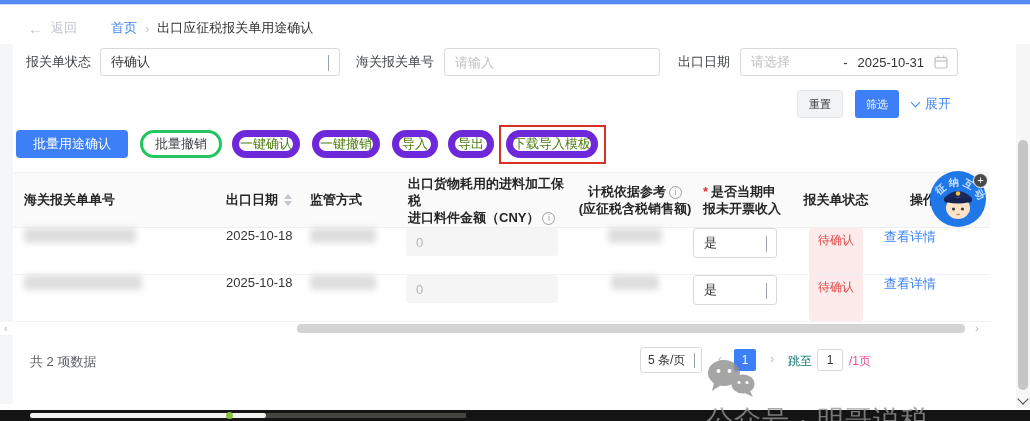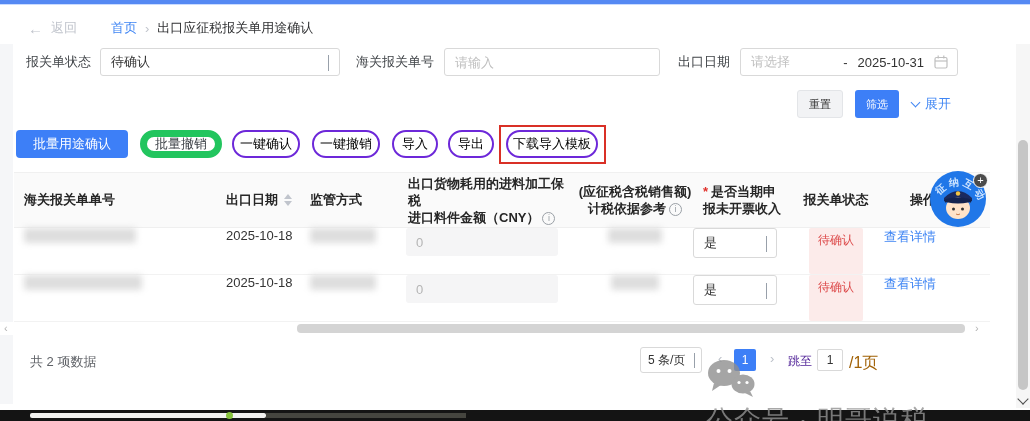--- a/index.html
+++ b/index.html
@@ -35,22 +35,22 @@
   
   .btn { position:absolute; height:28px; border-radius:3px; font-size:11px; display:flex; align-items:center; justify-content:center; cursor:pointer; }
   .btn-reset { left:797px; top:90px; width:46px; background:#f2f3f5; color:#333; border:1px solid #e3e5e8; }
   .btn-filter { left:855px; top:90px; width:44px; background:#3d7ff7; color:#fff; }
   .expand-link { position:absolute; left:912px; top:95px; display:flex; align-items:center; gap:6px; color:#4086f4; font-size:13px; cursor:pointer; }
   .expand-link .chev { border-color:#4086f4; }
 
   
   .tbtn { position:absolute; top:130px; height:28px; border-radius:14px; font-size:13px; display:flex; align-items:center; justify-content:center; cursor:pointer; background:#fff; }
   .tbtn-primary { left:16px; width:112px; background:#3d7ff7; color:#fff; border:none; border-radius:4px; }
-  .tbtn-gray { left:140px; width:82px; border:7px solid #22c55e; color:#3a3f45; }
-  .tbtn-blue { border:2px solid #6d28d9; color:#000000; }
+  .tbtn-gray { left:140px; width:82px; border:3px solid #22c55e; color:#3a3f45; }
+  .tbtn-blue { border:7px solid #6d28d9; color:#4d7c0f; }
   .t-confirm { left:232px; width:68px; }
   .t-revoke { left:312px; width:68px; }
   .t-import { left:392px; width:46px; }
   .t-export { left:448px; width:46px; }
   .t-template { left:506px; width:92px; }
   .red-annotation { position:absolute; left:499px; top:125px; width:107px; height:39px; border:2.5px solid #d93026; z-index:6; pointer-events:none; }
 
   
   .table { position:absolute; left:14px; top:172px; width:976px; font-size:13px; }
   .thead { display:flex; background:#fafafa; border-top:1px solid #f0f0f0; border-bottom:1px solid #efefef; height:56px; }
@@ -77,23 +77,23 @@
   .hs-arrow { position:absolute; top:0; font-size:11px; color:#b3b3b3; }
   .hs-thumb { position:absolute; left:297px; top:2px; width:668px; height:9px; background:#d4d4d4; border-radius:4px; }
 
   
   .total-text { position:absolute; left:30px; top:353px; font-size:13px; color:#5e6166; }
   .size-select { position:absolute; left:640px; top:347px; width:62px; height:26px; border:1px solid #d9d9d9; border-radius:3px; display:flex; align-items:center; font-size:12px; color:#333; background:#fff; }
   .size-select .val { padding-left:7px; }
   .size-select .chev-wrap { margin-left:auto; margin-right:6px; }
   .pg-arrow { position:absolute; top:351px; font-size:13px; color:#bcc1c9; cursor:pointer; }
   .pg-current { position:absolute; left:734px; top:349px; width:22px; height:22px; background:#3d7ff7; color:#fff; border-radius:2px; font-size:12px; display:flex; align-items:center; justify-content:center; cursor:pointer; }
-  .jump-label { position:absolute; left:788px; top:353px; font-size:12px; color:#4c1d95; }
+  .jump-label { position:absolute; left:788px; top:353px; font-size:12px; color:#0f766e; }
   .jump-input { position:absolute; left:817px; top:349px; width:26px; height:22px; border:1px solid #d9d9d9; border-radius:2px; text-align:center; font-size:12px; color:#333; outline:none; font-family:inherit; }
-  .page-total { position:absolute; left:849px; top:353px; font-size:16px; color:#a16207; }
+  .page-total { position:absolute; left:849px; top:353px; font-size:12px; color:#ec4899; }
 
   
   .watermark { position:absolute; left:706px; top:358px; display:flex; align-items:flex-start; gap:0; z-index:7; pointer-events:none; opacity:.8;flex-direction:column; }
   .watermark .wm-text { font-size:27px; color:#929292; letter-spacing:1px; }
 
   
   .mascot { position:absolute; left:929px; top:170px; width:58px; height:58px; z-index:5; cursor:pointer; }
   .plus-badge { position:absolute; left:973px; top:173px; width:15px; height:15px; background:#4a4a4a; border:1.5px solid #fff; border-radius:50%; color:#fff; font-size:11px; line-height:12px; text-align:center; z-index:6; cursor:pointer; }
 
   
@@ -177,22 +177,22 @@
       </div>
       <div class="th c3 pl8">监管方式</div>
       <div class="th c4 pl10">
         <span class="two-line">
           <span>出口货物耗用的进料加工保税</span>
           <span><span>进口料件金额（CNY）</span><span class="info-icon">i</span></span>
         </span>
       </div>
       <div class="th c5 center">
         <span class="two-line center">
+          <span><span>计税依据参考</span><span class="info-icon">i</span></span>
           <span>(应征税含税销售额)</span>
-          <span><span>计税依据参考</span><span class="info-icon">i</span></span>
         </span>
       </div>
       <div class="th c6 pl8">
         <span class="two-line">
           <span><span class="req">*</span><span>是否当期申</span></span>
           <span>报未开票收入</span>
         </span>
       </div>
       <div class="th c7 center">报关单状态</div>
       <div class="th c8" style="padding-left:28px;">操作</div>

